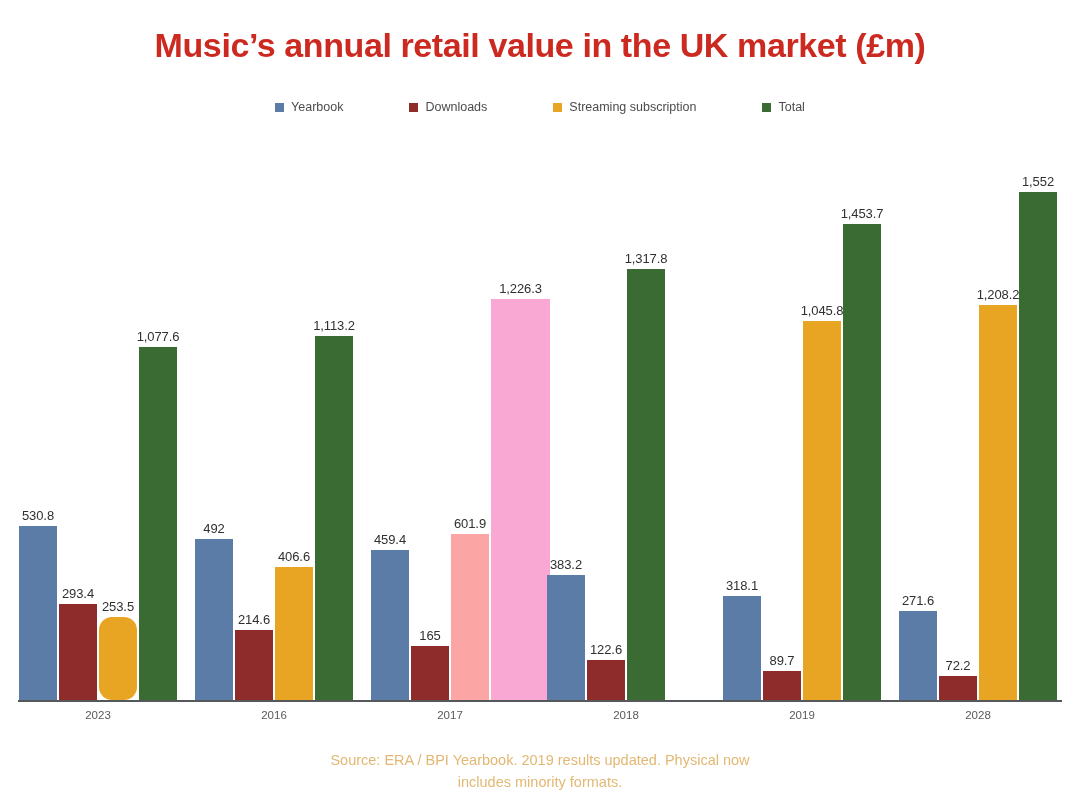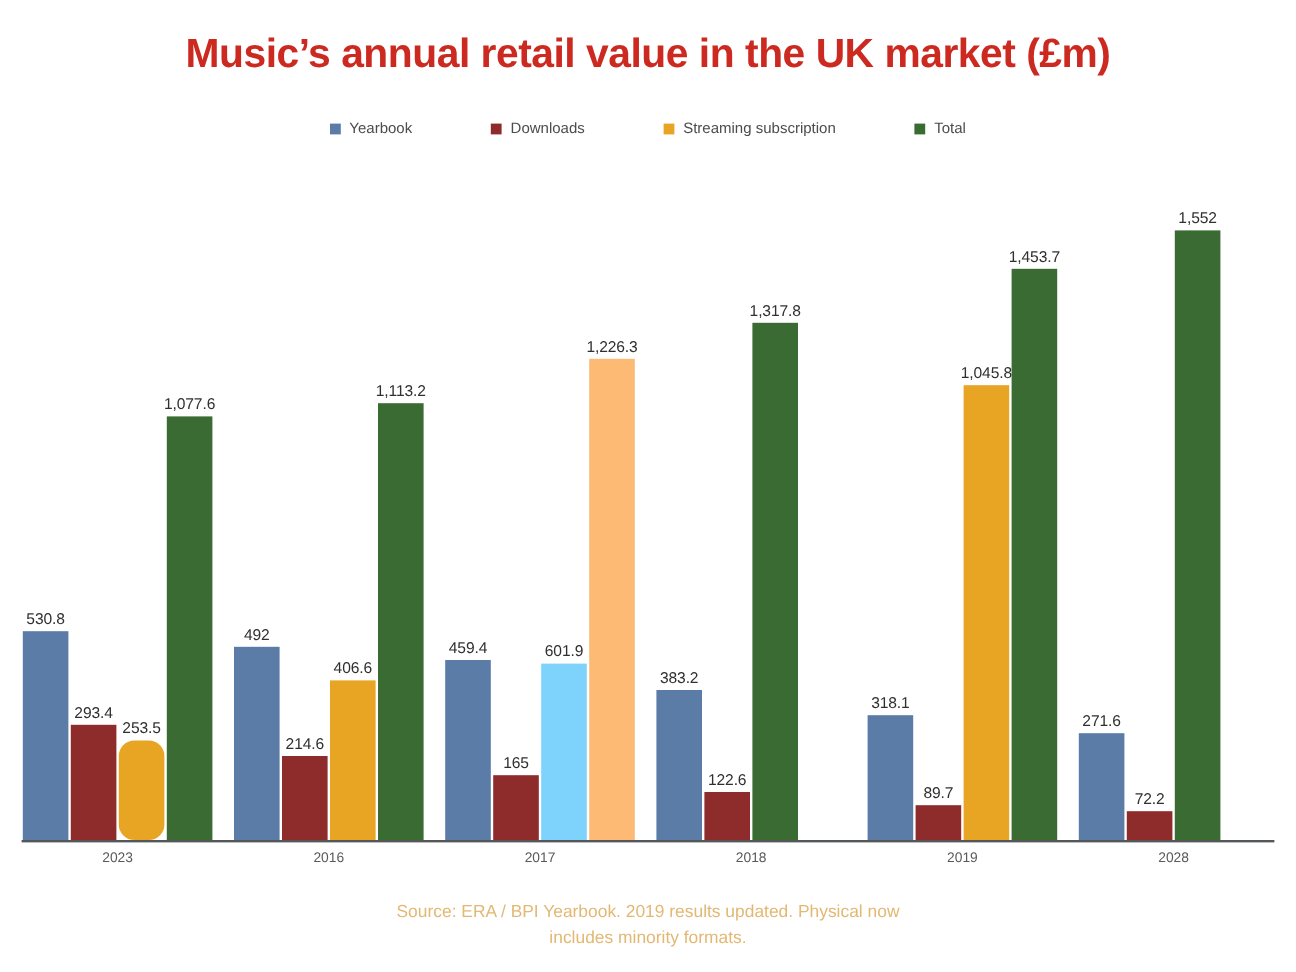--- a/index.html
+++ b/index.html
@@ -219,26 +219,26 @@
           <div class="bar" style="height: 150.371px; background: rgb(91, 124, 166);">
             <div class="bar-label">459.4</div>
           </div>
         </div>
         <div class="bar-wrap">
           <div class="bar" style="height: 54.0077px; background: rgb(142, 43, 43);">
             <div class="bar-label">165</div>
           </div>
         </div>
         <div class="bar-wrap">
-          <div class="bar" style="height: 147px; background: #7dd3fc; text-decoration: underline;">
+          <div class="bar" style="height: 166px; background: #fca5a5; text-decoration: underline;">
             <div class="bar-label">601.9</div>
           </div>
         </div>
         <div class="bar-wrap">
-          <div class="bar" style="height: 401.392px; background: #fdba74;">
+          <div class="bar" style="height: 401.392px; background: #f9a8d4; padding-left: 21px;">
             <div class="bar-label">1,226.3</div>
           </div>
         </div>
       </div>
       <div class="group-label">2017</div>
     </div>
     <div class="group" style="left: 547px; width: 158px;">
       <div class="bars">
         <div class="bar-wrap">
           <div class="bar" style="height: 125.429px; background: rgb(91, 124, 166);">
@@ -286,20 +286,25 @@
     <div class="group" style="left: 899px; width: 158px;">
       <div class="bars">
         <div class="bar-wrap">
           <div class="bar" style="height: 88.9px; background: rgb(91, 124, 166);">
             <div class="bar-label">271.6</div>
           </div>
         </div>
         <div class="bar-wrap">
           <div class="bar" style="height: 23.6325px; background: rgb(142, 43, 43);">
             <div class="bar-label">72.2</div>
+          </div>
+        </div>
+        <div class="bar-wrap">
+          <div class="bar" style="height: 395.468px; background: rgb(232, 164, 35);">
+            <div class="bar-label">1,208.2</div>
           </div>
         </div>
         <div class="bar-wrap">
           <div class="bar" style="height: 508px; background: rgb(58, 107, 51);">
             <div class="bar-label">1,552</div>
           </div>
         </div>
       </div>
       <div class="group-label">2028</div>
     </div>

